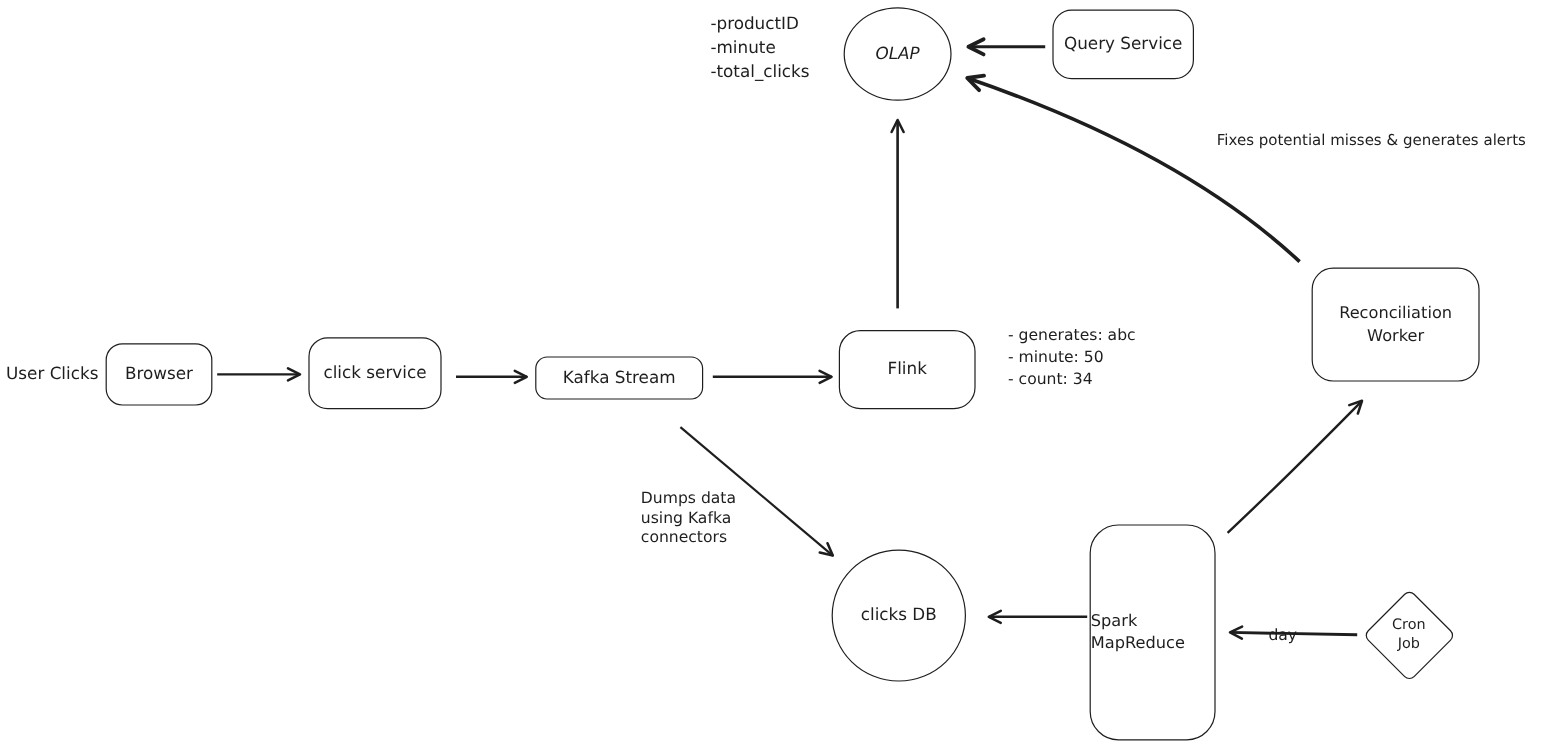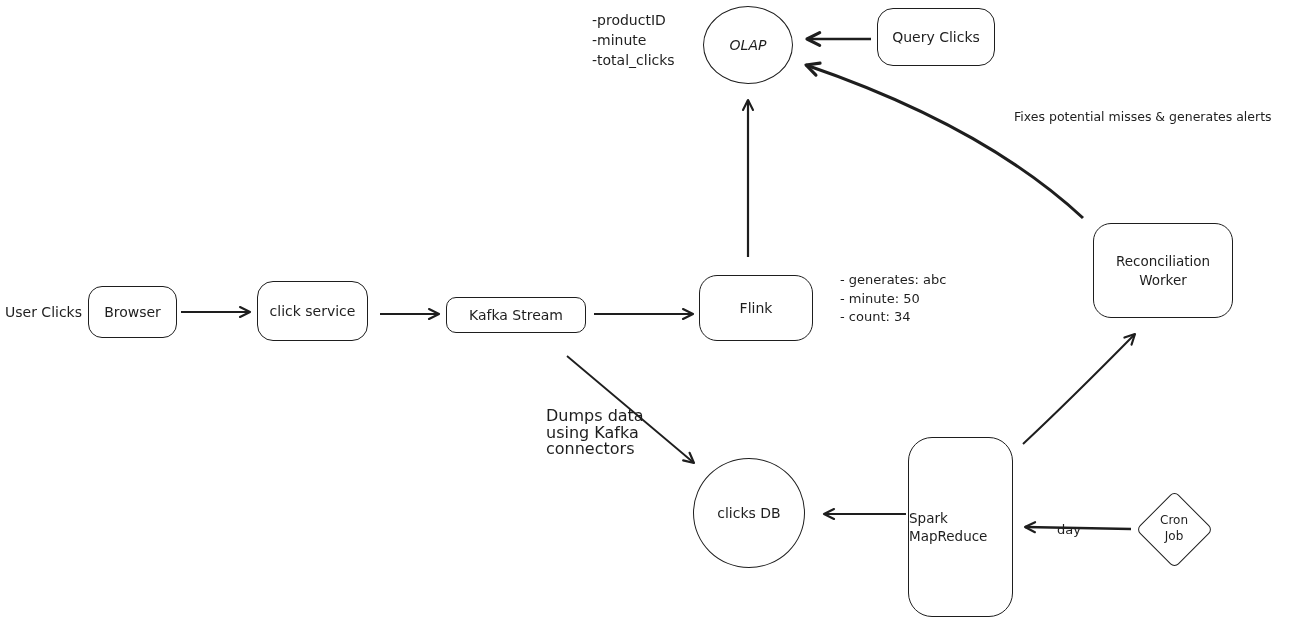--- a/index.html
+++ b/index.html
@@ -66,21 +66,21 @@
     position: relative;
     font-size: 12px;
     line-height: 1.3;
     text-align: center;
     z-index: 1;
   }
   #label-user-clicks { left: 5px;  top: 303px; font-size: 14px; }
   #note-olap-fields  { left: 592px; top: 10px; font-size: 14px; line-height: 20px; }
   #note-fixes        { left: 1014px; top: 109px; font-size: 12.5px; }
   #note-flink-record { left: 840px; top: 271px; font-size: 13px; line-height: 18.5px; }
-  #note-dump         { left: 546px; top: 408px; font-size: 16px; line-height: 16.5px; }
+  #note-dump         { left: 534px; top: 408px; font-size: 13px; line-height: 16.5px; }
   #label-day         { left: 1057px; top: 521px; font-size: 13px; background: transparent; }
 </style>
 </head>
 <body>
 
 <svg id="canvas-svg" viewBox="0 0 1292 623" xmlns="http://www.w3.org/2000/svg">
   <defs>
     <marker id="arrow" viewBox="0 0 12 12" refX="10" refY="6" markerWidth="15" markerHeight="15" markerUnits="userSpaceOnUse" orient="auto-start-reverse">
       <path d="M2,2 L10,6 L2,10" fill="none" stroke="#1e1e1e" stroke-width="1.7" stroke-linecap="round" stroke-linejoin="round"></path>
     </marker>
@@ -117,21 +117,21 @@
 
 <div class="node" id="node-flink">
   <span>Flink</span>
 </div>
 
 <div class="node" id="node-olap">
   <span>OLAP</span>
 </div>
 
 <div class="node" id="node-query-service">
-  <span>Query Clicks</span>
+  <span>Query Service</span>
 </div>
 
 <div class="node" id="node-reconciliation">
   <span>Reconciliation</span>
   <span>Worker</span>
 </div>
 
 <div class="node" id="node-clicks-db">
   <span>clicks DB</span>
 </div>

